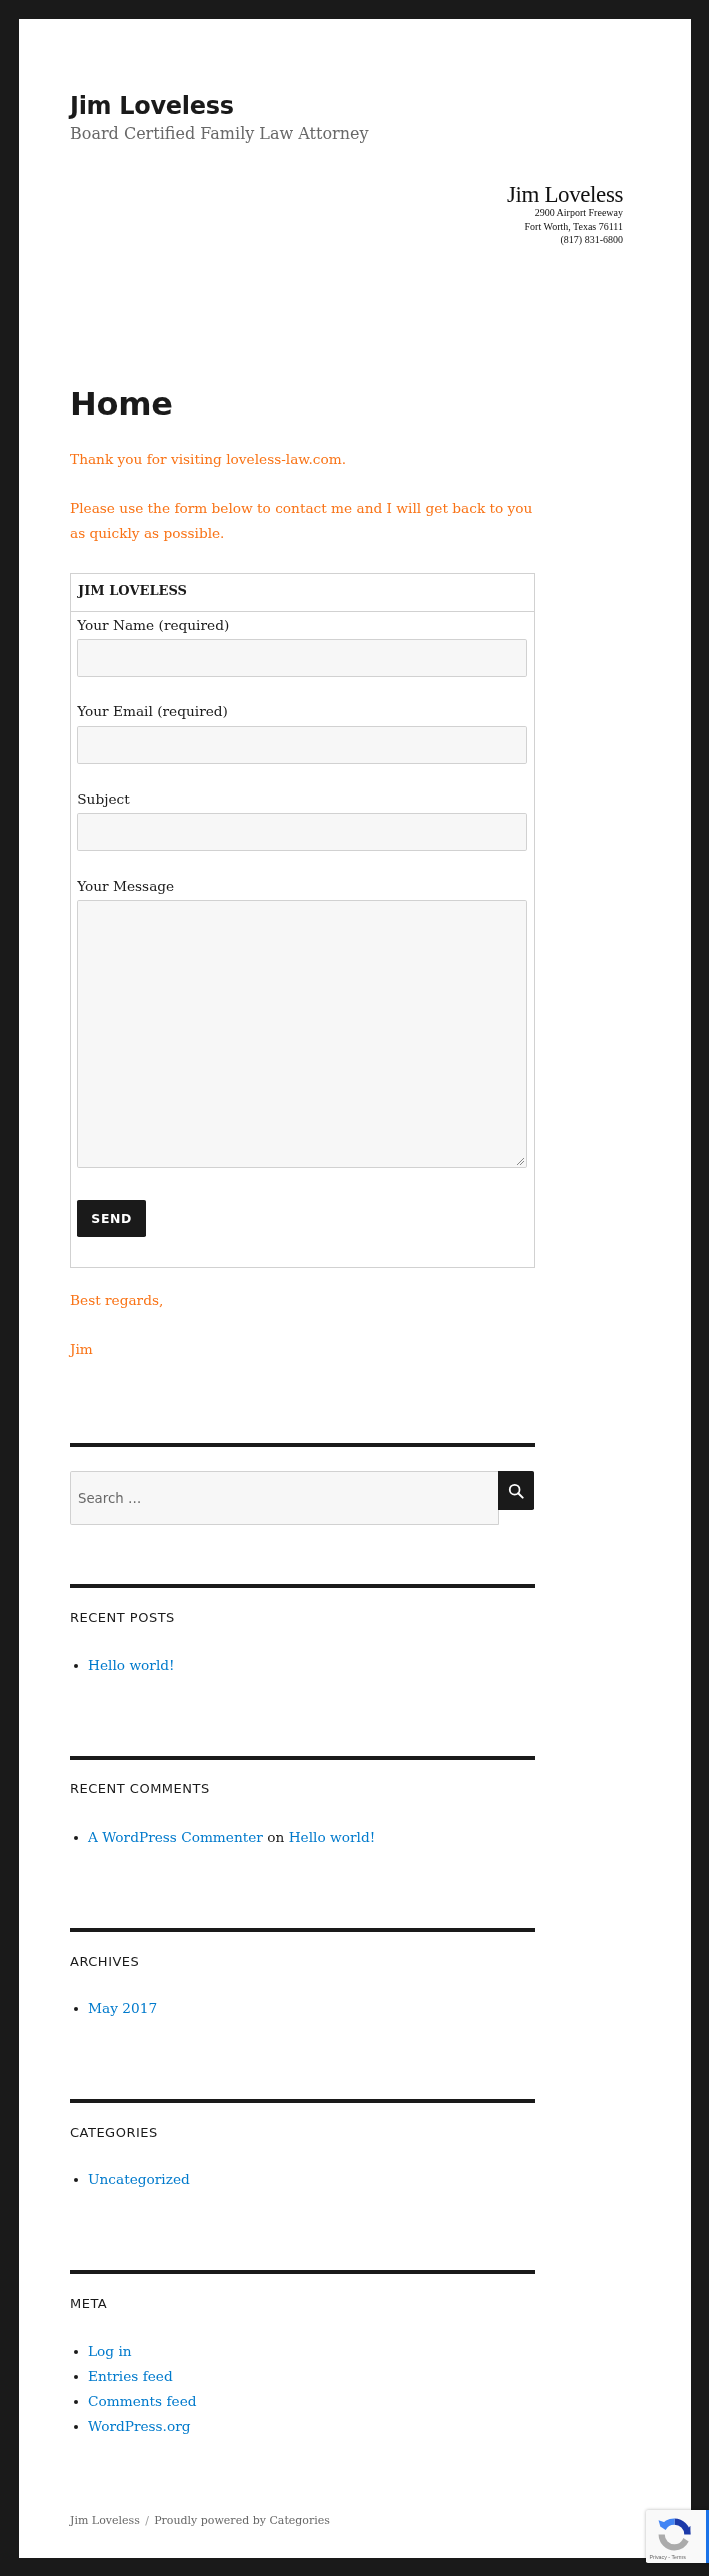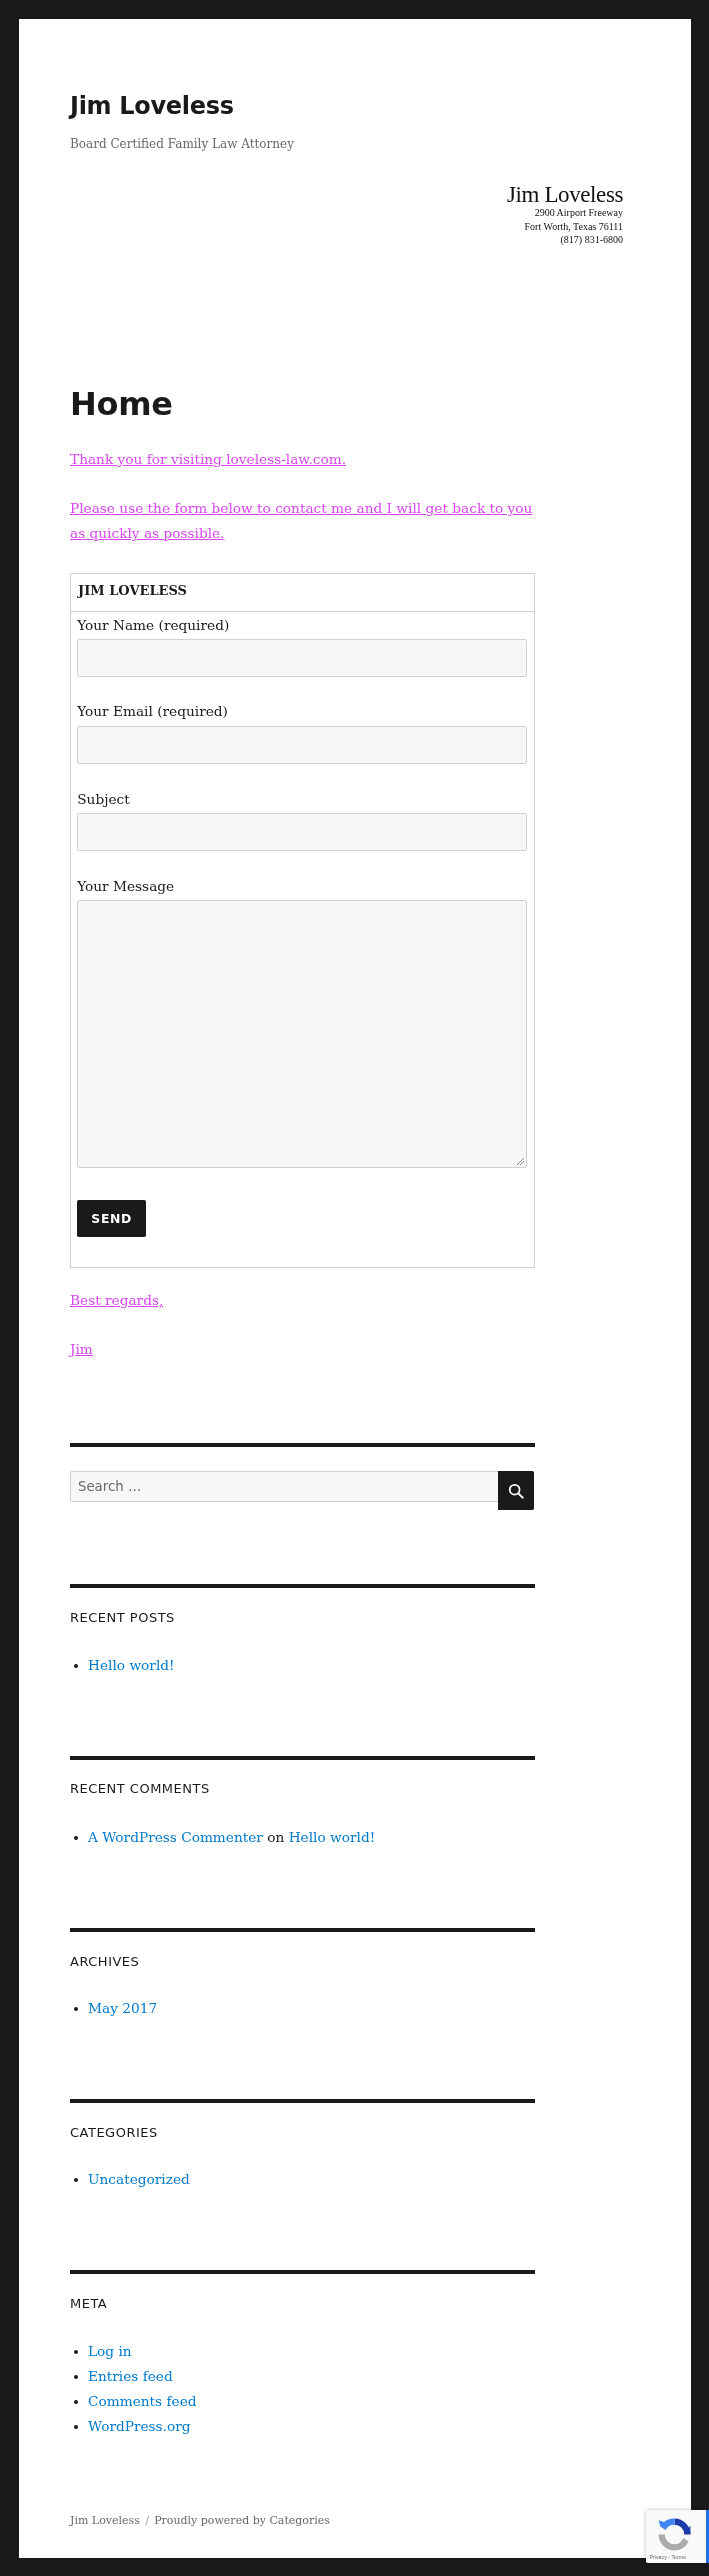--- a/index.html
+++ b/index.html
@@ -5,45 +5,45 @@
   * { box-sizing: border-box; margin: 0; padding: 0; }
   html, body { width: 709px; height: 2576px; }
   body { background: #1a1a1a; position: relative; font-family: "DejaVu Serif", serif; color: #1a1a1a; overflow: hidden; }
   .panel { position: absolute; left: 18.6px; top: 18.6px; width: 672px; height: 2539px; background: #ffffff; }
   .abs { position: absolute; }
   .sans { font-family: "DejaVu Sans", "Liberation Sans", sans-serif; }
   .serif { font-family: "DejaVu Serif", "Liberation Serif", serif; }
   .times { font-family: "Liberation Serif", "DejaVu Serif", serif; }
 
   .site-title { left: 70px; top: 92px; font-size: 24px; font-weight: bold; letter-spacing: -0.3px; color: #1a1a1a; text-decoration: none; }
-  .tagline { left: 70px; top: 137px; font-size: 12px; color: #686868; }
+  .tagline { left: 70px; top: 124px; font-size: 16px; color: #686868; }
 
   .hdr-img { left: 426px; top: 183px; width: 197px; text-align: right; color: #111; }
   .hdr-img .nm { font-size: 23px; line-height: 23px; letter-spacing: -0.4px; }
   .hdr-img .ln { font-size: 10px; line-height: 13.7px; }
 
   .page-title { left: 70px; top: 385px; font-size: 32px; font-weight: bold; letter-spacing: -0.3px; }
-  .p { left: 70px; width: 470px; font-size: 13.7px; line-height: 25px; color: #d946ef; text-decoration: underline; }
+  .p { left: 70px; width: 470px; font-size: 13.7px; line-height: 25px; color: #f97316; }
 
   .form-box { left: 70px; top: 573px; width: 465px; height: 695px; border: 0.9px solid #d1d1d1; }
   .form-head { position: absolute; left: 0; top: 0; width: 100%; height: 38px; border-bottom: 0.9px solid #d1d1d1; padding: 9px 7px; font-size: 13px; font-weight: bold; }
   .flabel { position: absolute; left: 6.2px; font-size: 13.7px; text-align: right; }
   .finput { position: absolute; left: 6.2px; width: 450px; height: 38px; background: #f7f7f7; border: 0.9px solid #d1d1d1; border-radius: 1.8px; }
   .ftextarea { position: absolute; left: 6.2px; width: 450px; height: 268px; background: #f7f7f7; border: 0.9px solid #d1d1d1; border-radius: 1.8px; resize: none; }
   .grip { position: absolute; right: 1.8px; bottom: 1.8px; width: 7px; height: 7px; background: linear-gradient(135deg, transparent 45%, #888 46%, #888 52%, transparent 53%, transparent 70%, #888 71%, #888 77%, transparent 78%); }
   .send-btn { position: absolute; left: 6.2px; top: 626px; width: 69px; height: 37px; background: #1a1a1a; color: #fff; border: none; border-radius: 1.8px; font-weight: bold; font-size: 12.4px; letter-spacing: 0.7px; display: flex; align-items: center; justify-content: center; }
 
   .widget-rule { position: absolute; left: 70px; width: 465px; height: 3.5px; background: #1a1a1a; }
   .widget-title { position: absolute; left: 70px; font-size: 13px; font-weight: normal; letter-spacing: 0.5px; text-transform: uppercase; }
   .wlist { position: absolute; left: 70px; list-style: none; font-size: 13.7px; line-height: 25px; }
   .wlist li { position: relative; padding-left: 18px; }
   .wlist li::before { content: ""; position: absolute; left: 3.5px; top: 10.6px; width: 4.4px; height: 4.4px; border-radius: 50%; background: #1a1a1a; }
   .link { color: #007acc; text-decoration: none; }
 
-  .search-field { position: absolute; left: 70px; top: 1471px; width: 429px; height: 31px; background: #f7f7f7; border: 0.9px solid #d1d1d1; border-radius: 1.8px 0 0 1.8px; padding: 0 7px; font-size: 13.3px; color: #686868; display: flex; align-items: center; }
+  .search-field { position: absolute; left: 70px; top: 1471px; width: 429px; height: 54px; background: #f7f7f7; border: 0.9px solid #d1d1d1; border-radius: 1.8px 0 0 1.8px; padding: 0 7px; font-size: 13.3px; color: #686868; display: flex; align-items: center; }
   .search-btn { position: absolute; left: 498px; top: 1471px; width: 36px; height: 39px; background: #1a1a1a; border-radius: 0 1.8px 1.8px 0; display: flex; align-items: center; justify-content: center; }
 
   .footer { left: 70px; top: 2514px; font-size: 11px; color: #686868; }
   .footer .sep { margin: 0 5.3px; color: #9a9a9a; }
 
   .recaptcha { left: 646px; top: 2510px; width: 63px; height: 53px; background: #f9f9f9; box-shadow: 0 0 3.5px rgba(0,0,0,0.3); border-radius: 1.8px 0 0 1.8px; overflow: hidden; }
   .recaptcha .edge { position: absolute; right: 0; top: 0; width: 3.5px; height: 100%; background: #1a73e8; }
   .recaptcha .txt { position: absolute; left: 3.5px; top: 44px; font-size: 5.3px; color: #666; font-family: "Liberation Sans", sans-serif; white-space: nowrap; }
 </style>
 </head>

